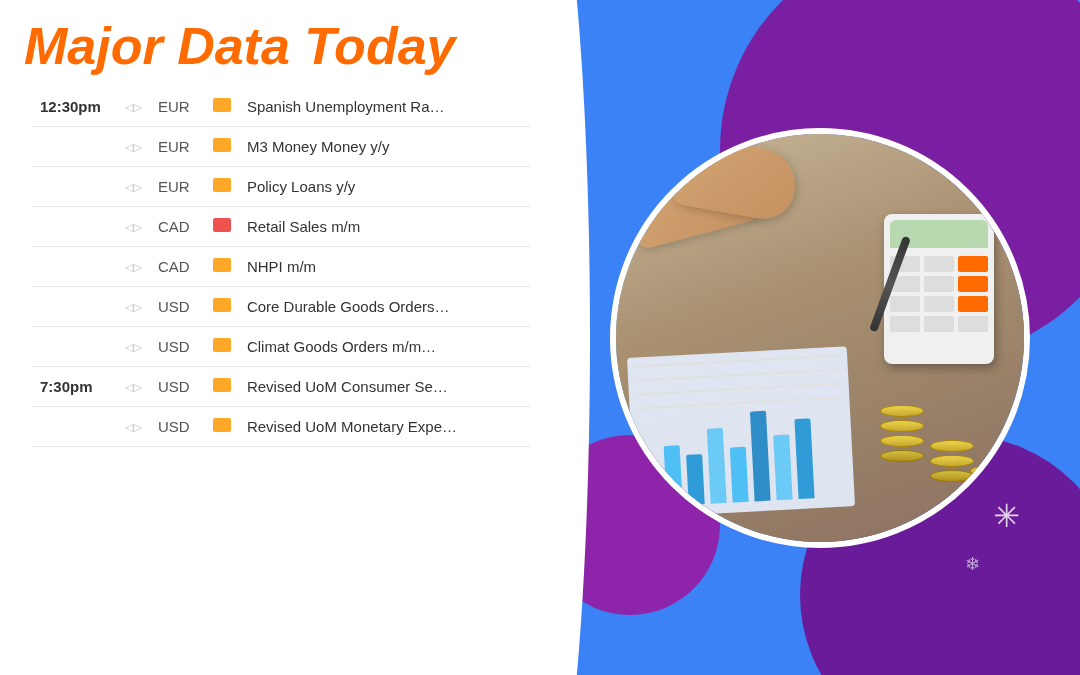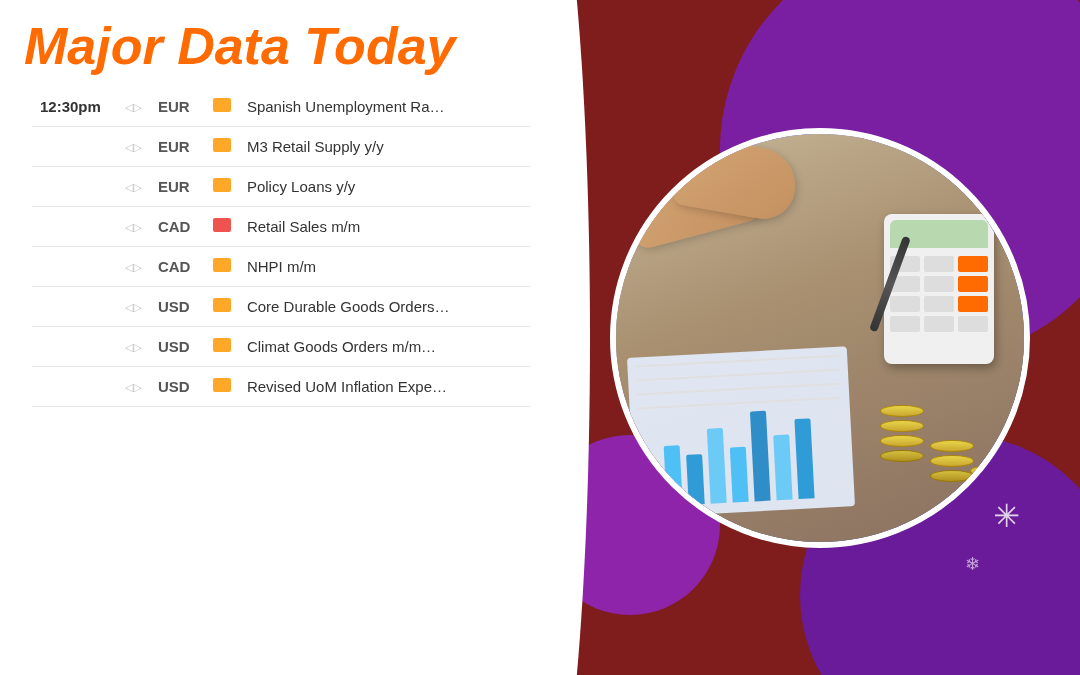--- a/index.html
+++ b/index.html
@@ -10,21 +10,21 @@
       font-family: 'Arial', sans-serif;
       background: #fff;
       position: relative;
     }
 
     .main-container {
       width: 1080px;
       height: 675px;
       display: flex;
       position: relative;
-      background: #7f1d1d;
+      background: #3b82f6;
     }
 
     
     .left-panel {
       width: 560px;
       height: 100%;
       background: #fff;
       display: flex;
       flex-direction: column;
       padding: 0;
@@ -80,21 +80,21 @@
 
     .td-arrow {
       width: 28px;
       color: #aaa;
       font-size: 13px;
     }
 
     .td-currency {
       width: 55px;
       color: #555;
-      font-weight: 700;
+      font-weight: 400;
       font-size: 15px;
     }
 
     .td-flag {
       width: 32px;
       font-size: 18px;
     }
 
     .td-event {
       color: #333;
@@ -236,21 +236,21 @@
       <td class="td-currency">EUR</td>
       <td class="td-flag"><span class="flag-orange"></span></td>
       <td class="td-event">Spanish Unemployment Ra…</td>
       <td class="td-number">7</td>
     </tr>
             <tr>
       <td class="td-time"></td>
       <td class="td-arrow"><span style="color:#bbb;font-size:11px;">◁▷</span></td>
       <td class="td-currency">EUR</td>
       <td class="td-flag"><span class="flag-orange"></span></td>
-      <td class="td-event">M3 Retail Supply y/y</td>
+      <td class="td-event">M3 Money Money y/y</td>
       <td class="td-number"></td>
     </tr>
             <tr>
       <td class="td-time"></td>
       <td class="td-arrow"><span style="color:#bbb;font-size:11px;">◁▷</span></td>
       <td class="td-currency">EUR</td>
       <td class="td-flag"><span class="flag-orange"></span></td>
       <td class="td-event">Policy Loans y/y</td>
       <td class="td-number"></td>
     </tr>
@@ -280,25 +280,33 @@
     </tr>
             <tr>
       <td class="td-time"></td>
       <td class="td-arrow"><span style="color:#bbb;font-size:11px;">◁▷</span></td>
       <td class="td-currency">USD</td>
       <td class="td-flag"><span class="flag-orange"></span></td>
       <td class="td-event">Climat Goods Orders m/m…</td>
       <td class="td-number"></td>
     </tr>
             <tr>
-      <td class="td-time"></td>
+      <td class="td-time">7:30pm</td>
       <td class="td-arrow"><span style="color:#bbb;font-size:11px;">◁▷</span></td>
       <td class="td-currency">USD</td>
       <td class="td-flag"><span class="flag-orange"></span></td>
-      <td class="td-event">Revised UoM Inflation Expe…</td>
+      <td class="td-event">Revised UoM Consumer Se…</td>
+      <td class="td-number"></td>
+    </tr>
+            <tr>
+      <td class="td-time"></td>
+      <td class="td-arrow"><span style="color:#bbb;font-size:11px;">◁▷</span></td>
+      <td class="td-currency">USD</td>
+      <td class="td-flag"><span class="flag-orange"></span></td>
+      <td class="td-event">Revised UoM Monetary Expe…</td>
       <td class="td-number"></td>
     </tr>
           </tbody>
       </table>
     </div>
   </div>
 
   <div class="right-panel">
     <div class="bg-purple-top"></div>
     <div class="bg-purple-bottom"></div>

